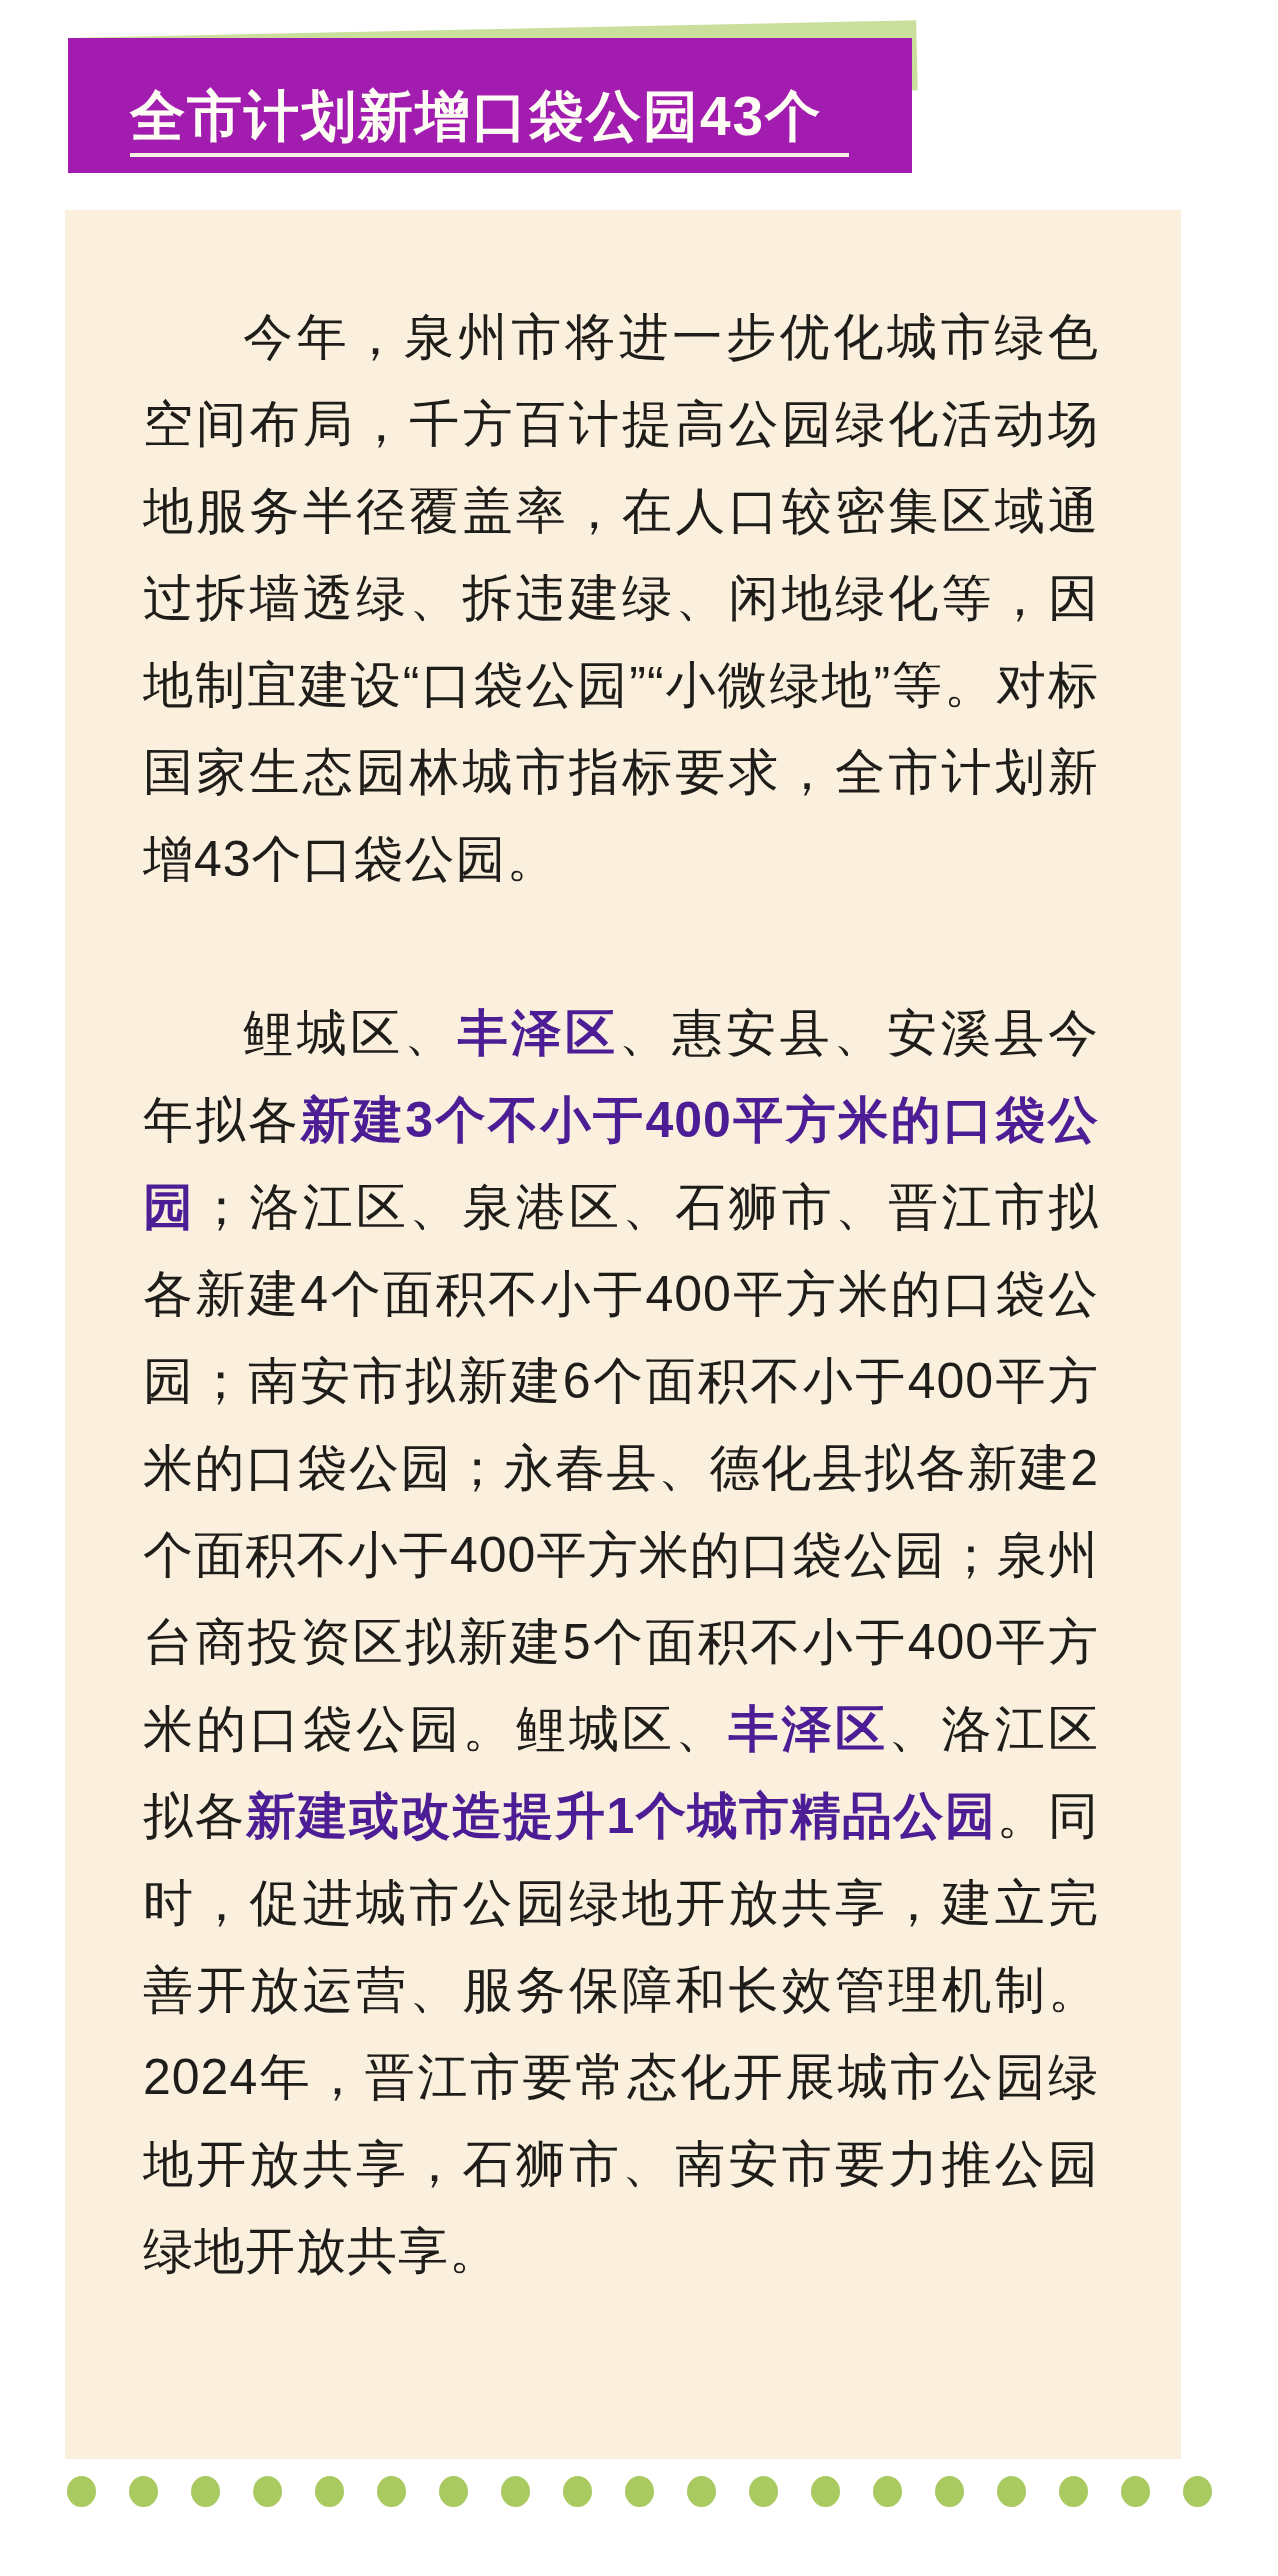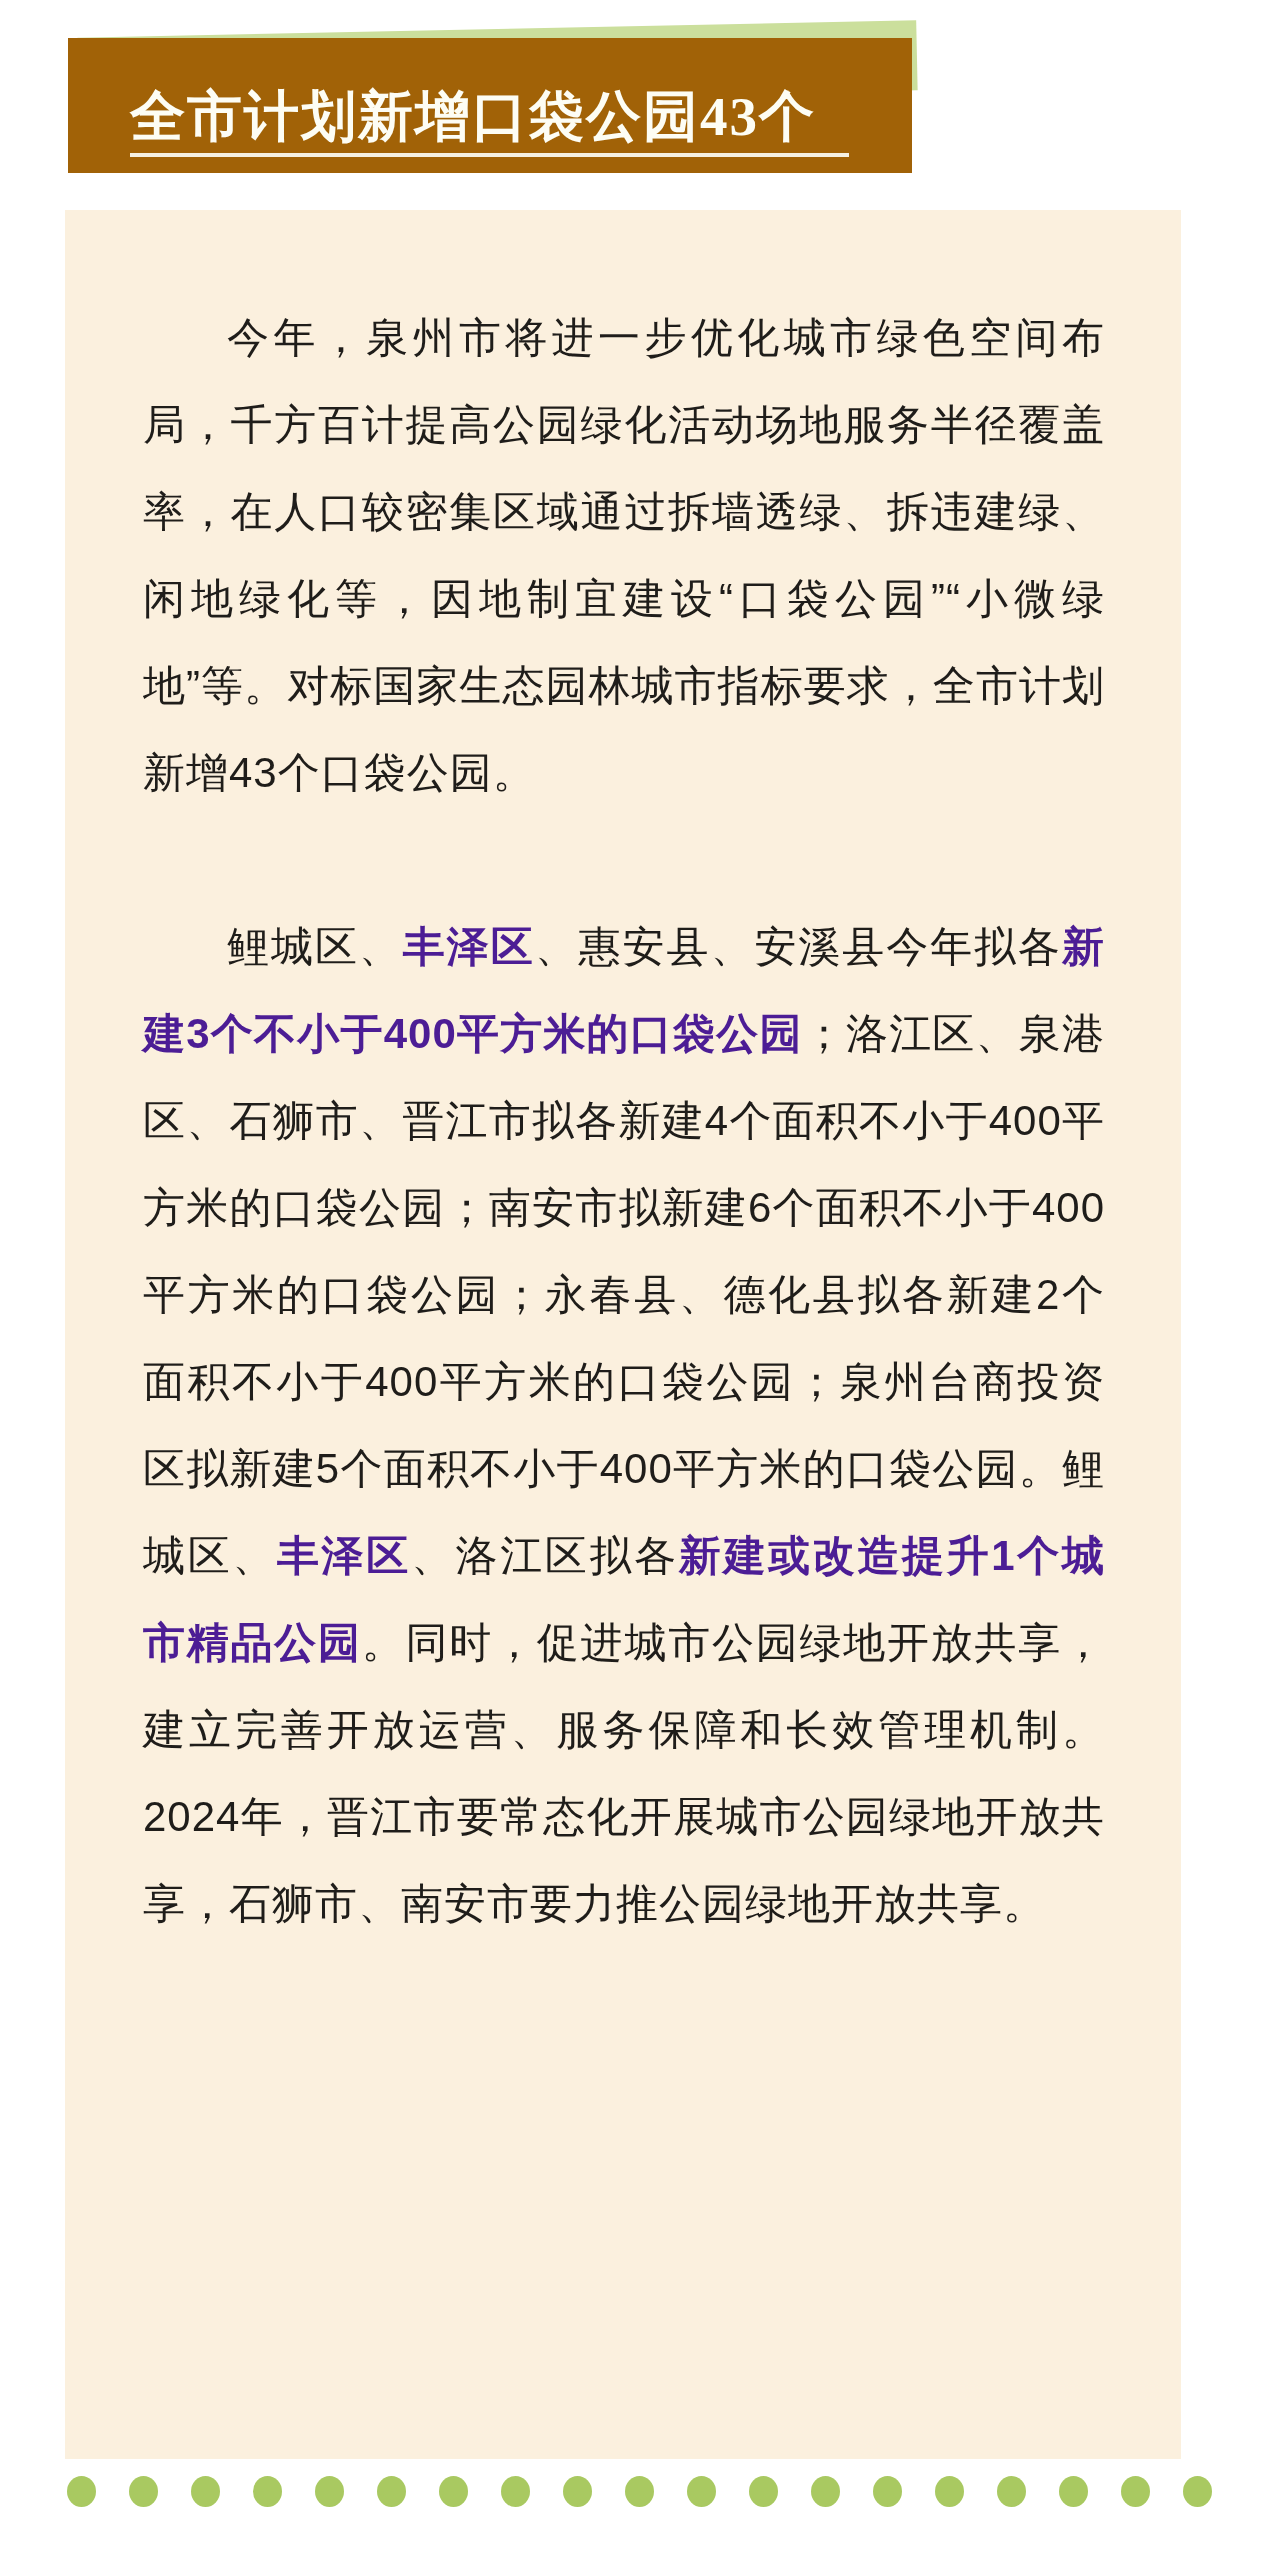--- a/index.html
+++ b/index.html
@@ -28,22 +28,21 @@
     left: 10px;
     top: -9px;
     width: 839px;
     height: 70px;
     background: #cbdf9c;
     transform: rotate(-1.2deg);
   }
   .banner-main {
     position: absolute;
     inset: 0;
-    background: #a16207;
-    font-family: Liberation Serif, serif;
+    background: #a21caf;
   }
   .banner-title {
     position: absolute;
     left: 62px;
     top: 42px;
     font-size: 55px;
     font-weight: 700;
     letter-spacing: 2px;
     color: #fdfdf4;
     white-space: nowrap;
@@ -62,22 +61,22 @@
     position: absolute;
     left: 65px;
     top: 210px;
     width: 1116px;
     height: 2249px;
     background: #fbf0de;
     box-sizing: border-box;
     padding: 84px 72px 60px 78px;
   }
   .card p {
-    margin: 0 4px 87px 0;
-    font-size: 42px;
+    margin: 0 10px 87px 0;
+    font-size: 50px;
     line-height: 87px;
     color: #1f1d1a;
     text-indent: 2em;
     text-align: justify;
     letter-spacing: 1px;
   }
   .card p:last-child { margin-bottom: 0; }
   .em-red {
     color: #4c1d95;
     font-weight: 700;

